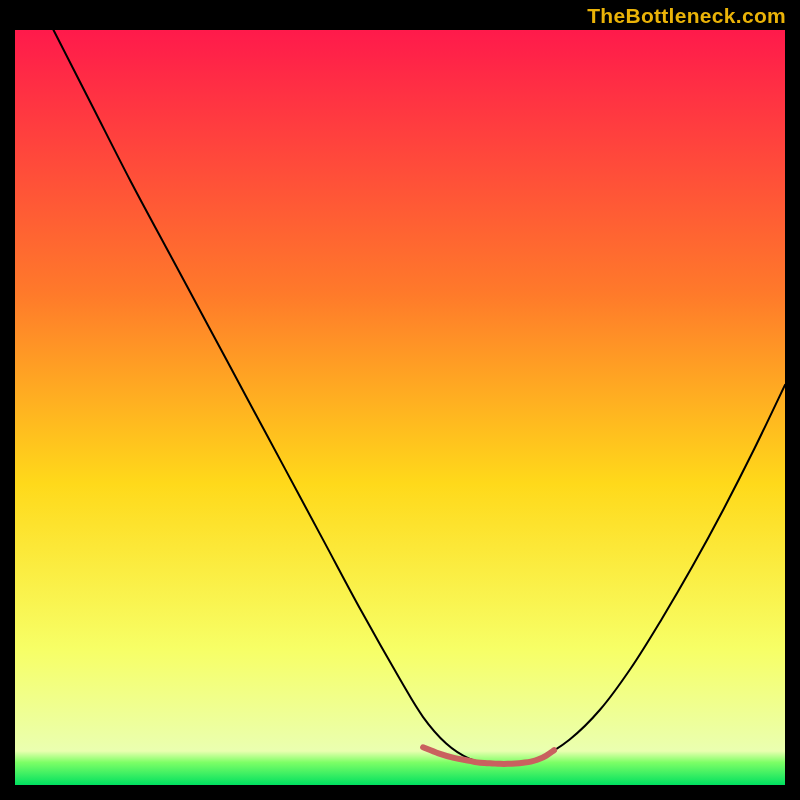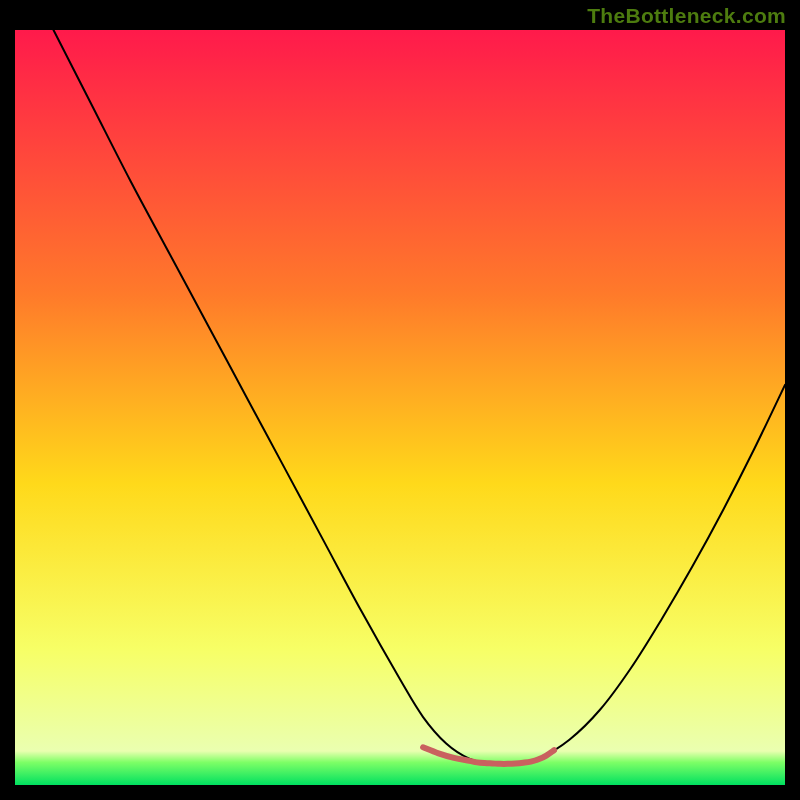--- a/index.html
+++ b/index.html
@@ -13,21 +13,21 @@
   }
   .stage {
     position: relative;
     width: 800px;
     height: 800px;
   }
   .watermark {
     position: absolute;
     top: 4px;
     right: 14px;
-    color: #4d7c0f;
+    color: #eab308;
     font-size: 21px;
     font-weight: 600;
     letter-spacing: 0.3px;
     user-select: none;
     text-align: center;
   }
   .plot {
     position: absolute;
     left: 15px;
     top: 30px;

